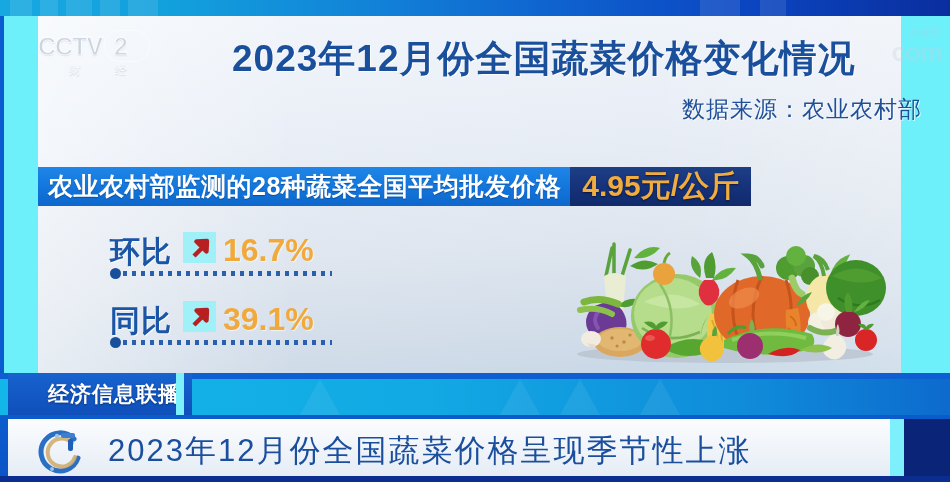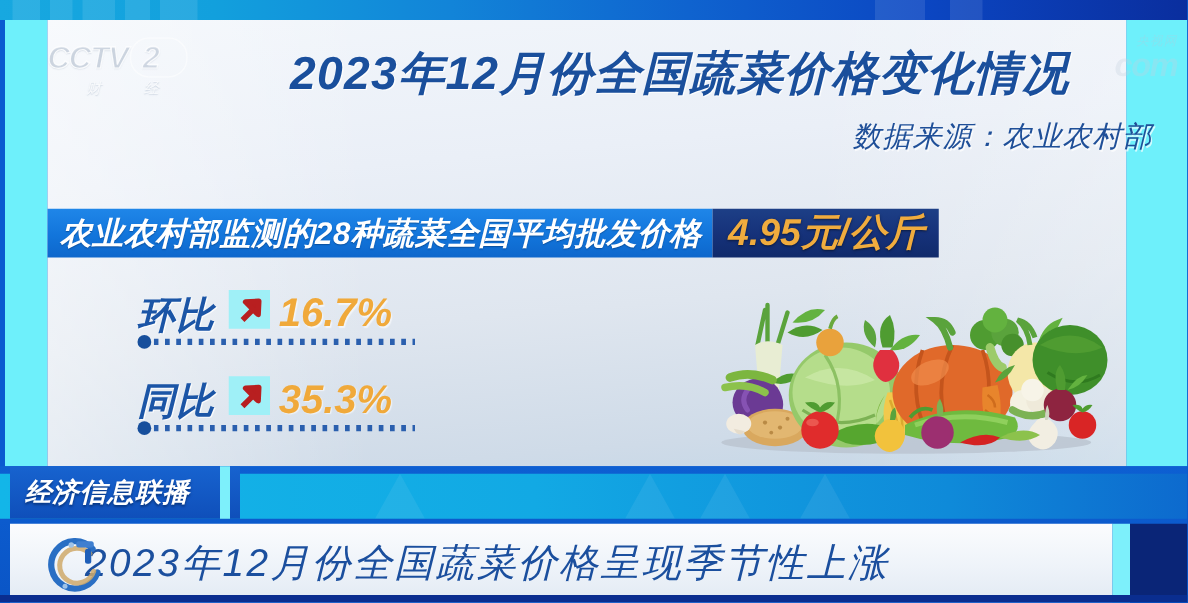--- a/index.html
+++ b/index.html
@@ -1,21 +1,21 @@
 <!DOCTYPE html>
 <html><head>
 <meta charset="utf-8">
 <style>
   html,body{margin:0;padding:0;}
   body{
     width:950px;height:482px;overflow:hidden;
     font-family:"Liberation Sans","DejaVu Sans",sans-serif;
     background:#0b57c8;
   }
-  #stage{position:relative;width:950px;height:482px;overflow:hidden;background:#0a5ad0;font-style:italic;}
+  #stage{position:relative;width:950px;height:482px;overflow:hidden;background:#0a5ad0;}
 
   
   .topbar{
     position:absolute;left:0;top:0;width:950px;height:16px;
     background:linear-gradient(90deg,#17a8e0 0%,#12a0dd 18%,#1284d8 38%,#0f63cf 58%,#0b46c2 78%,#0a2e9e 100%);
   }
   .topbar .tick{position:absolute;top:0;height:16px;background:rgba(255,255,255,.10);}
 
   
   .rail{position:absolute;top:16px;height:357px;background:#6ef0fb;}
@@ -131,36 +131,36 @@
   }
   .cyanband{
     position:absolute;left:0;top:6px;width:950px;height:36px;
     background:linear-gradient(90deg,#13b6e8 0%,#12a9e4 45%,#0f8ad9 80%,#0d6ace 100%);
   }
   .cyanband .tri{position:absolute;top:0;height:36px;width:40px;background:rgba(255,255,255,.07);
     clip-path:polygon(50% 0,100% 100%,0 100%);}
   .tag{
     position:absolute;left:8px;top:0;height:42px;min-width:160px;
     background:linear-gradient(180deg,#1763cf 0%,#0f4fba 100%);
-    display:flex;align-items:center;padding:0 12px;
+    display:flex;align-items:center;padding:0 12px;justify-content:flex-end;
   }
   .tag span{
     color:#ffffff;font-size:21px;font-weight:bold;letter-spacing:1px;
     text-shadow:0 1px 2px rgba(0,30,80,.6);
   }
   .tagedge{position:absolute;left:176px;top:0;width:8px;height:42px;background:#7df0fb;}
 
   .headbar{
     position:absolute;left:8px;top:46px;width:882px;height:63px;
     background:linear-gradient(180deg,#fbfcfe 0%,#eef3f9 55%,#e2eaf3 100%);
     display:flex;align-items:center;
   }
   .headbar .hlogo{position:absolute;left:22px;top:8px;width:56px;height:48px;}
   .headbar .htext{
-    margin-left:60px;font-size:31px;color:#1b4f9e;letter-spacing:2px;white-space:nowrap;
+    margin-left:100px;font-size:31px;color:#1b4f9e;letter-spacing:2px;white-space:nowrap;
   }
   .headcap{position:absolute;left:890px;top:46px;width:14px;height:63px;background:#7df0fb;}
   .headcap2{position:absolute;left:904px;top:46px;width:46px;height:63px;background:#0a2577;}
 
   .botstrip{position:absolute;left:0;top:476px;width:950px;height:6px;background:#0a2d8f;}
 </style>
 </head>
 <body>
 
 <div id="stage">
@@ -220,21 +220,21 @@
   </div>
 
   <div class="stat" style="top:301px">
     <div class="row">
       <div class="name">同比</div>
       <div class="arrowbox">
         <svg width="24" height="24" viewBox="0 0 24 24" aria-hidden="true">
           <path d="M6 20 L15.5 10.5 M8.5 5.5 L19 5 L18.5 15.5 Z" fill="#b81f20" stroke="#b81f20" stroke-width="4.4" stroke-linejoin="round" stroke-linecap="butt"></path>
         </svg>
       </div>
-      <div class="pct">35.3%</div>
+      <div class="pct">39.1%</div>
     </div>
     <div class="dline">
       <div class="dot"></div>
       <div class="dash"></div>
     </div>
   </div>
 
   <div class="veg">
     <svg width="330" height="128" viewBox="0 0 330 128">
       <ellipse cx="165" cy="118" rx="148" ry="9" fill="#b8c2ce" opacity=".75"></ellipse>

